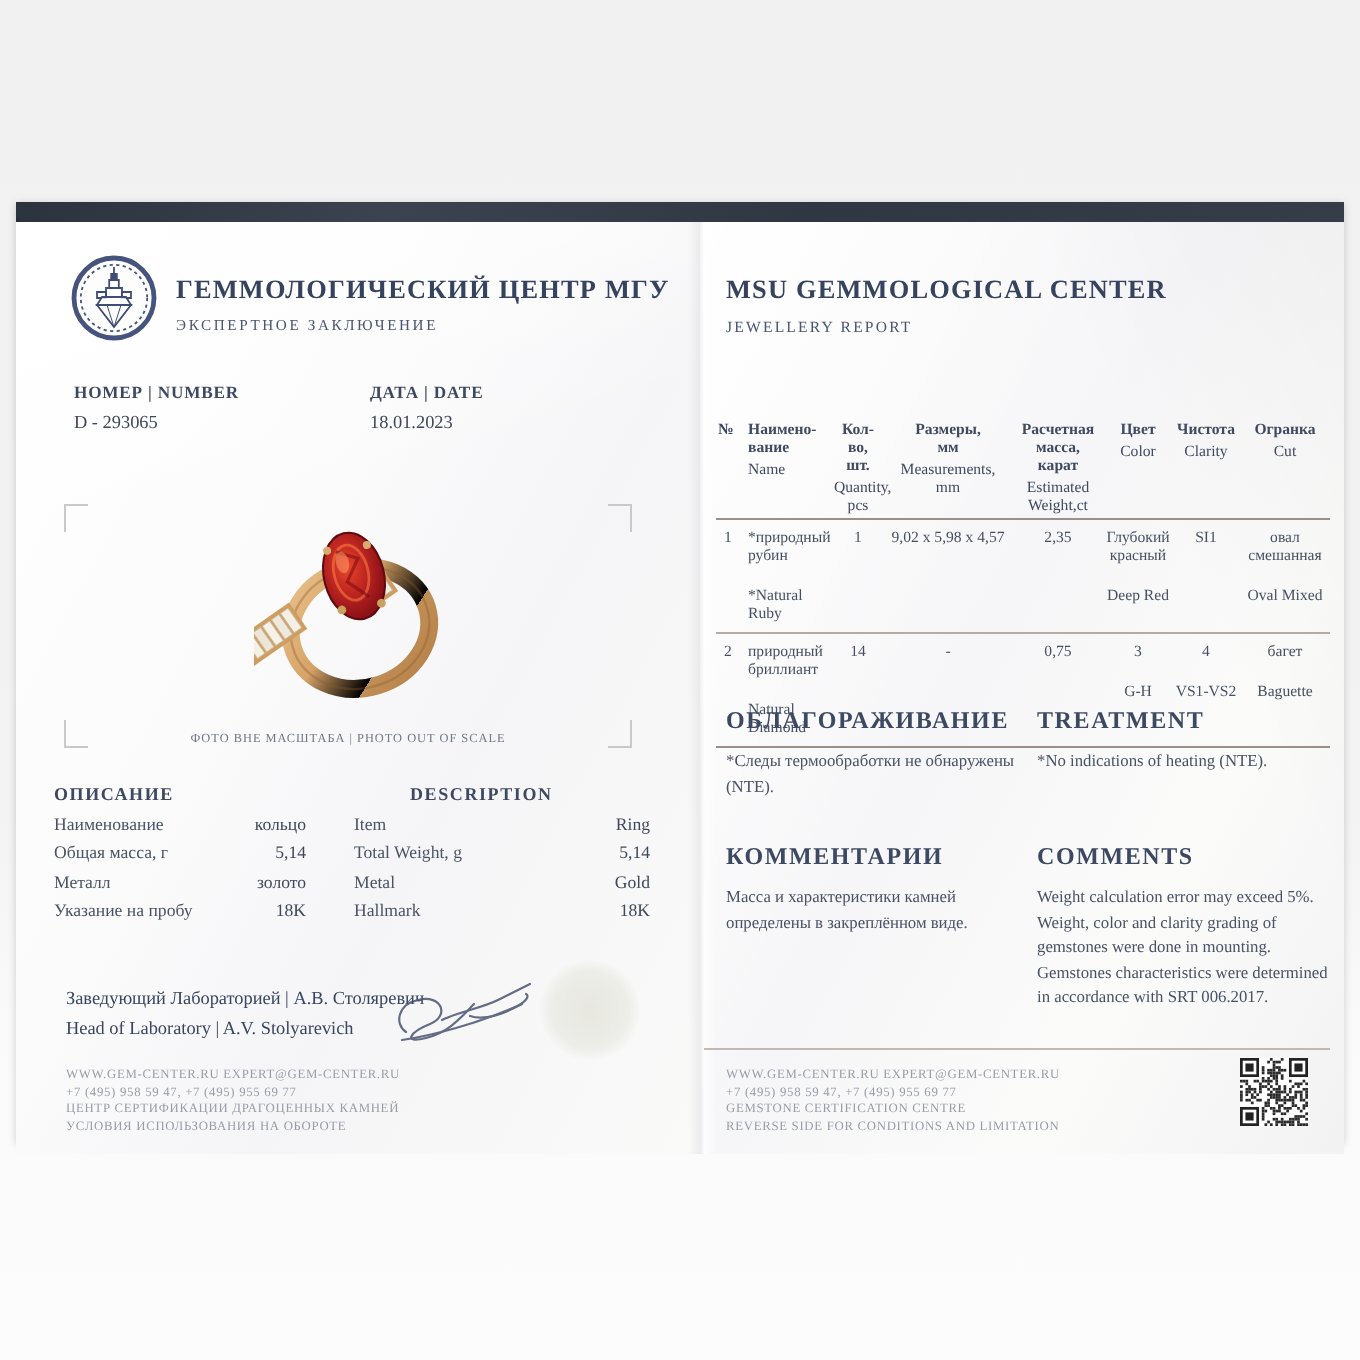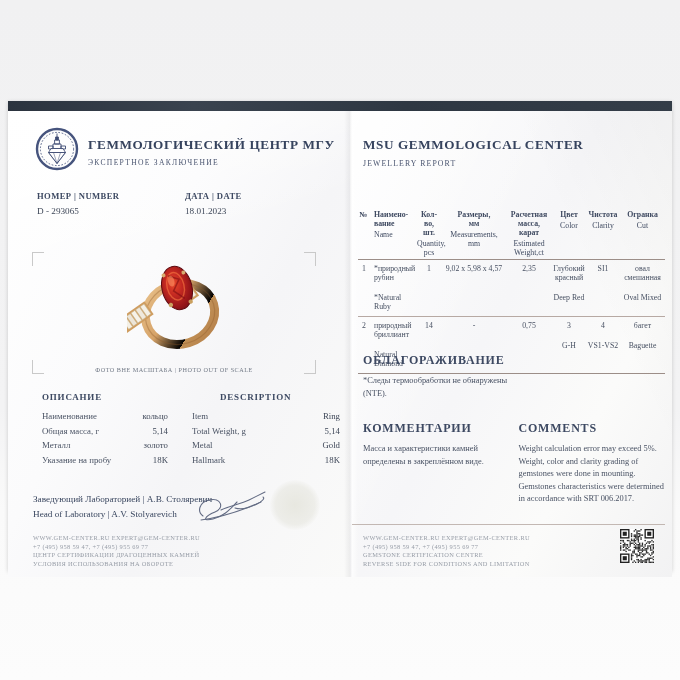--- a/index.html
+++ b/index.html
@@ -40,26 +40,26 @@
   .cmark{ position:absolute; width:12px; height:14px; }
   .cmark.tl{ left:0; top:0; border-left:1px solid #c9c9c9; border-top:1px solid #c9c9c9;}
   .cmark.tr{ right:0; top:0; border-right:1px solid #c9c9c9; border-top:1px solid #c9c9c9;}
   .cmark.bl{ left:0; bottom:0; border-left:1px solid #c9c9c9; border-bottom:1px solid #c9c9c9;}
   .cmark.br{ right:0; bottom:0; border-right:1px solid #c9c9c9; border-bottom:1px solid #c9c9c9;}
   .ringwrap{ position:absolute; left:95px; top:8px; width:100px; height:92px; }
   .caption{ position:absolute; left:0; top:262px; width:332px; text-align:center;
     font-size:6.2px; letter-spacing:.5px; color:#707885; }
 
   
-  .desc{ position:absolute; left:34px; top:291px; width:298px; font-size:8.8px; }
+  .desc{ position:absolute; left:19px; top:291px; width:298px; font-size:8.8px; }
   .desc .hdr{ display:flex; margin-bottom:5px; }
   .desc .hdr span:first-child{ width:150px; }
   .d-title{ font-weight:bold; letter-spacing:.8px; color:#3d4962; font-size:9px; }
   .desc .row{ display:flex; height:14.4px; color:#4a5364; }
-  .desc .pair{ display:flex; justify-content:space-between;align-items:flex-end; }
+  .desc .pair{ display:flex; justify-content:space-between; }
   .desc .pair.ru{ width:126px; margin-right:24px; }
   .desc .pair.en{ width:148px; }
   .desc .val{ color:#3f4859; }
 
   
   .sig-role-ru{ position:absolute; left:25px; top:393px; font-size:9.2px; color:#39465f; }
   .sig-role-en{ position:absolute; left:25px; top:408px; font-size:9.2px; color:#39465f; }
   .signature{ position:absolute; left:183px; top:381px; width:80px; height:48px; }
   .stamp{ position:absolute; left:262px; top:379px; width:50px; height:50px; border-radius:50%;
     background:radial-gradient(circle,#ececе4 0%, #ebebe3 55%, rgba(230,230,222,0) 72%);
@@ -336,20 +336,24 @@
         <td><span>4</span><span class="en">VS1-VS2</span></td>
         <td><span>багет</span><span class="en">Baguette</span></td>
       </tr>
     </tbody>
   </table>
 
   <div class="twocol treat">
     <div class="col">
       <div class="sec-h">ОБЛАГОРАЖИВАНИЕ</div>
       <div class="sec-p">*Следы термообработки не обнаружены (NTE).</div>
+    </div>
+    <div class="col">
+      <div class="sec-h">TREATMENT</div>
+      <div class="sec-p">*No indications of heating (NTE).</div>
     </div>
   </div>
 
   <div class="twocol comm">
     <div class="col">
       <div class="sec-h">КОММЕНТАРИИ</div>
       <div class="sec-p">Масса и характеристики камней определены в закреплённом виде.</div>
     </div>
     <div class="col">
       <div class="sec-h">COMMENTS</div>

